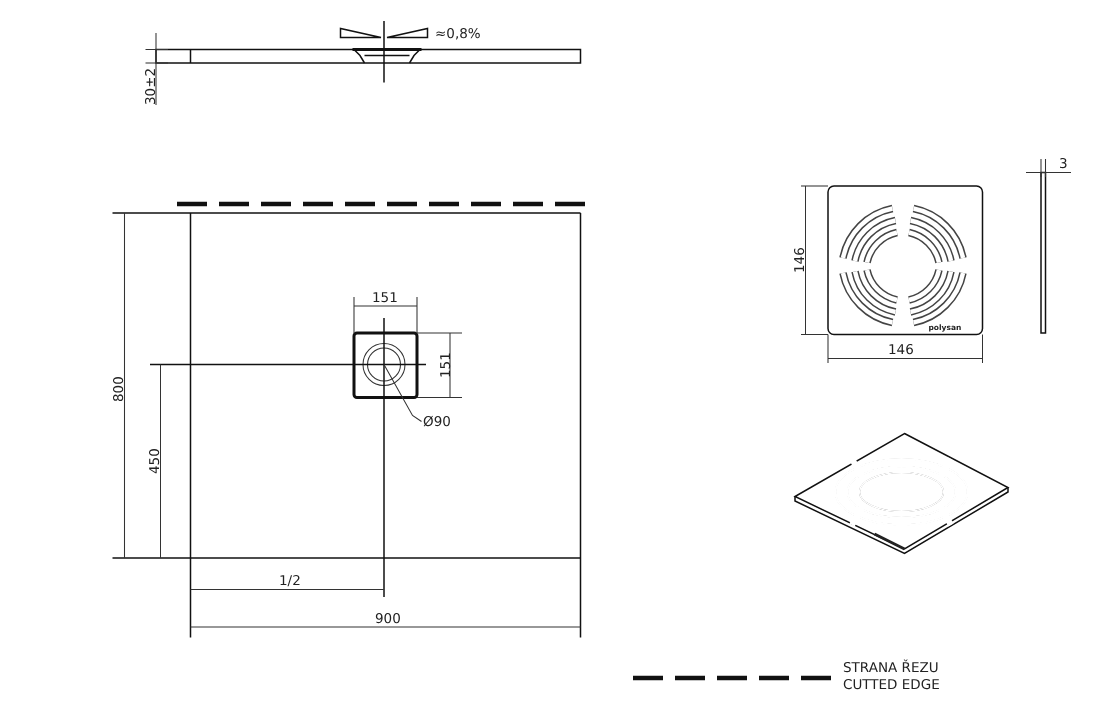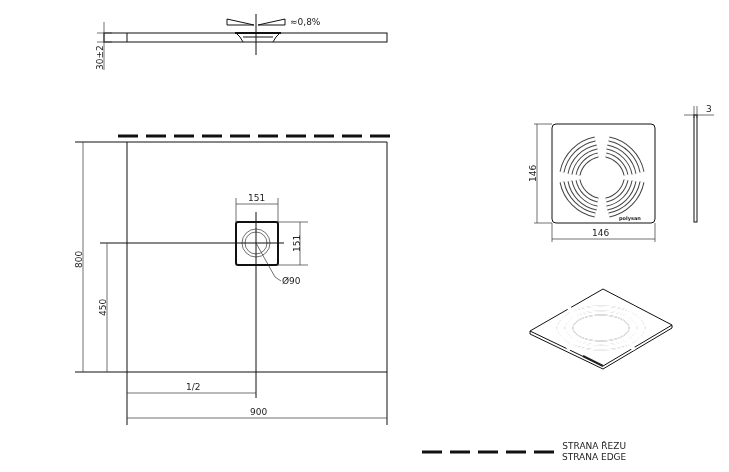--- a/index.html
+++ b/index.html
@@ -3,21 +3,21 @@
   <meta charset="utf-8">
   <style>
     html, body { margin: 0; padding: 0; background: #ffffff; }
     body { width: 729px; height: 472px; position: relative; overflow: hidden; font-family: "DejaVu Sans", sans-serif; }
     svg { position: absolute; left: 0; top: 0; }
     .t { font-family: "DejaVu Sans", sans-serif; font-size: 9px; fill: #222; }
     .ln { stroke: #111; stroke-width: 1; fill: none; }
     .thin { stroke: #333; stroke-width: 0.7; fill: none; }
     .thick { stroke: #111; stroke-width: 2; fill: none; }
     .dash { stroke: #111; stroke-width: 3; stroke-dasharray: 20 8; fill: none; }
-    .legend-text { position: absolute; left: 562px; top: 441px; font-family: "DejaVu Sans", sans-serif; font-size: 9px; line-height: 11px; color: #222; text-align: center; }
+    .legend-text { position: absolute; left: 562px; top: 441px; font-family: "DejaVu Sans", sans-serif; font-size: 9px; line-height: 11px; color: #222; }
   </style>
 </head>
 <body>
 
 <svg width="729" height="472" viewBox="0 0 729 472">
 
   <g>
     <rect x="104" y="33" width="283" height="9" class="ln"></rect>
     <line x1="127" y1="33" x2="127" y2="42" class="ln"></line>
 
@@ -146,14 +146,14 @@
     <line x1="583" y1="356" x2="603" y2="366" stroke="#222" stroke-width="2"></line>
   </g>
 
   <g>
     <line x1="422" y1="452" x2="556" y2="452" class="dash" stroke-dasharray="20 7"></line>
   </g>
 </svg>
 
 <div class="legend-text">
   <div>STRANA ŘEZU</div>
-  <div>STRANA EDGE</div>
+  <div>CUTTED EDGE</div>
 </div>
 
 </body></html>

